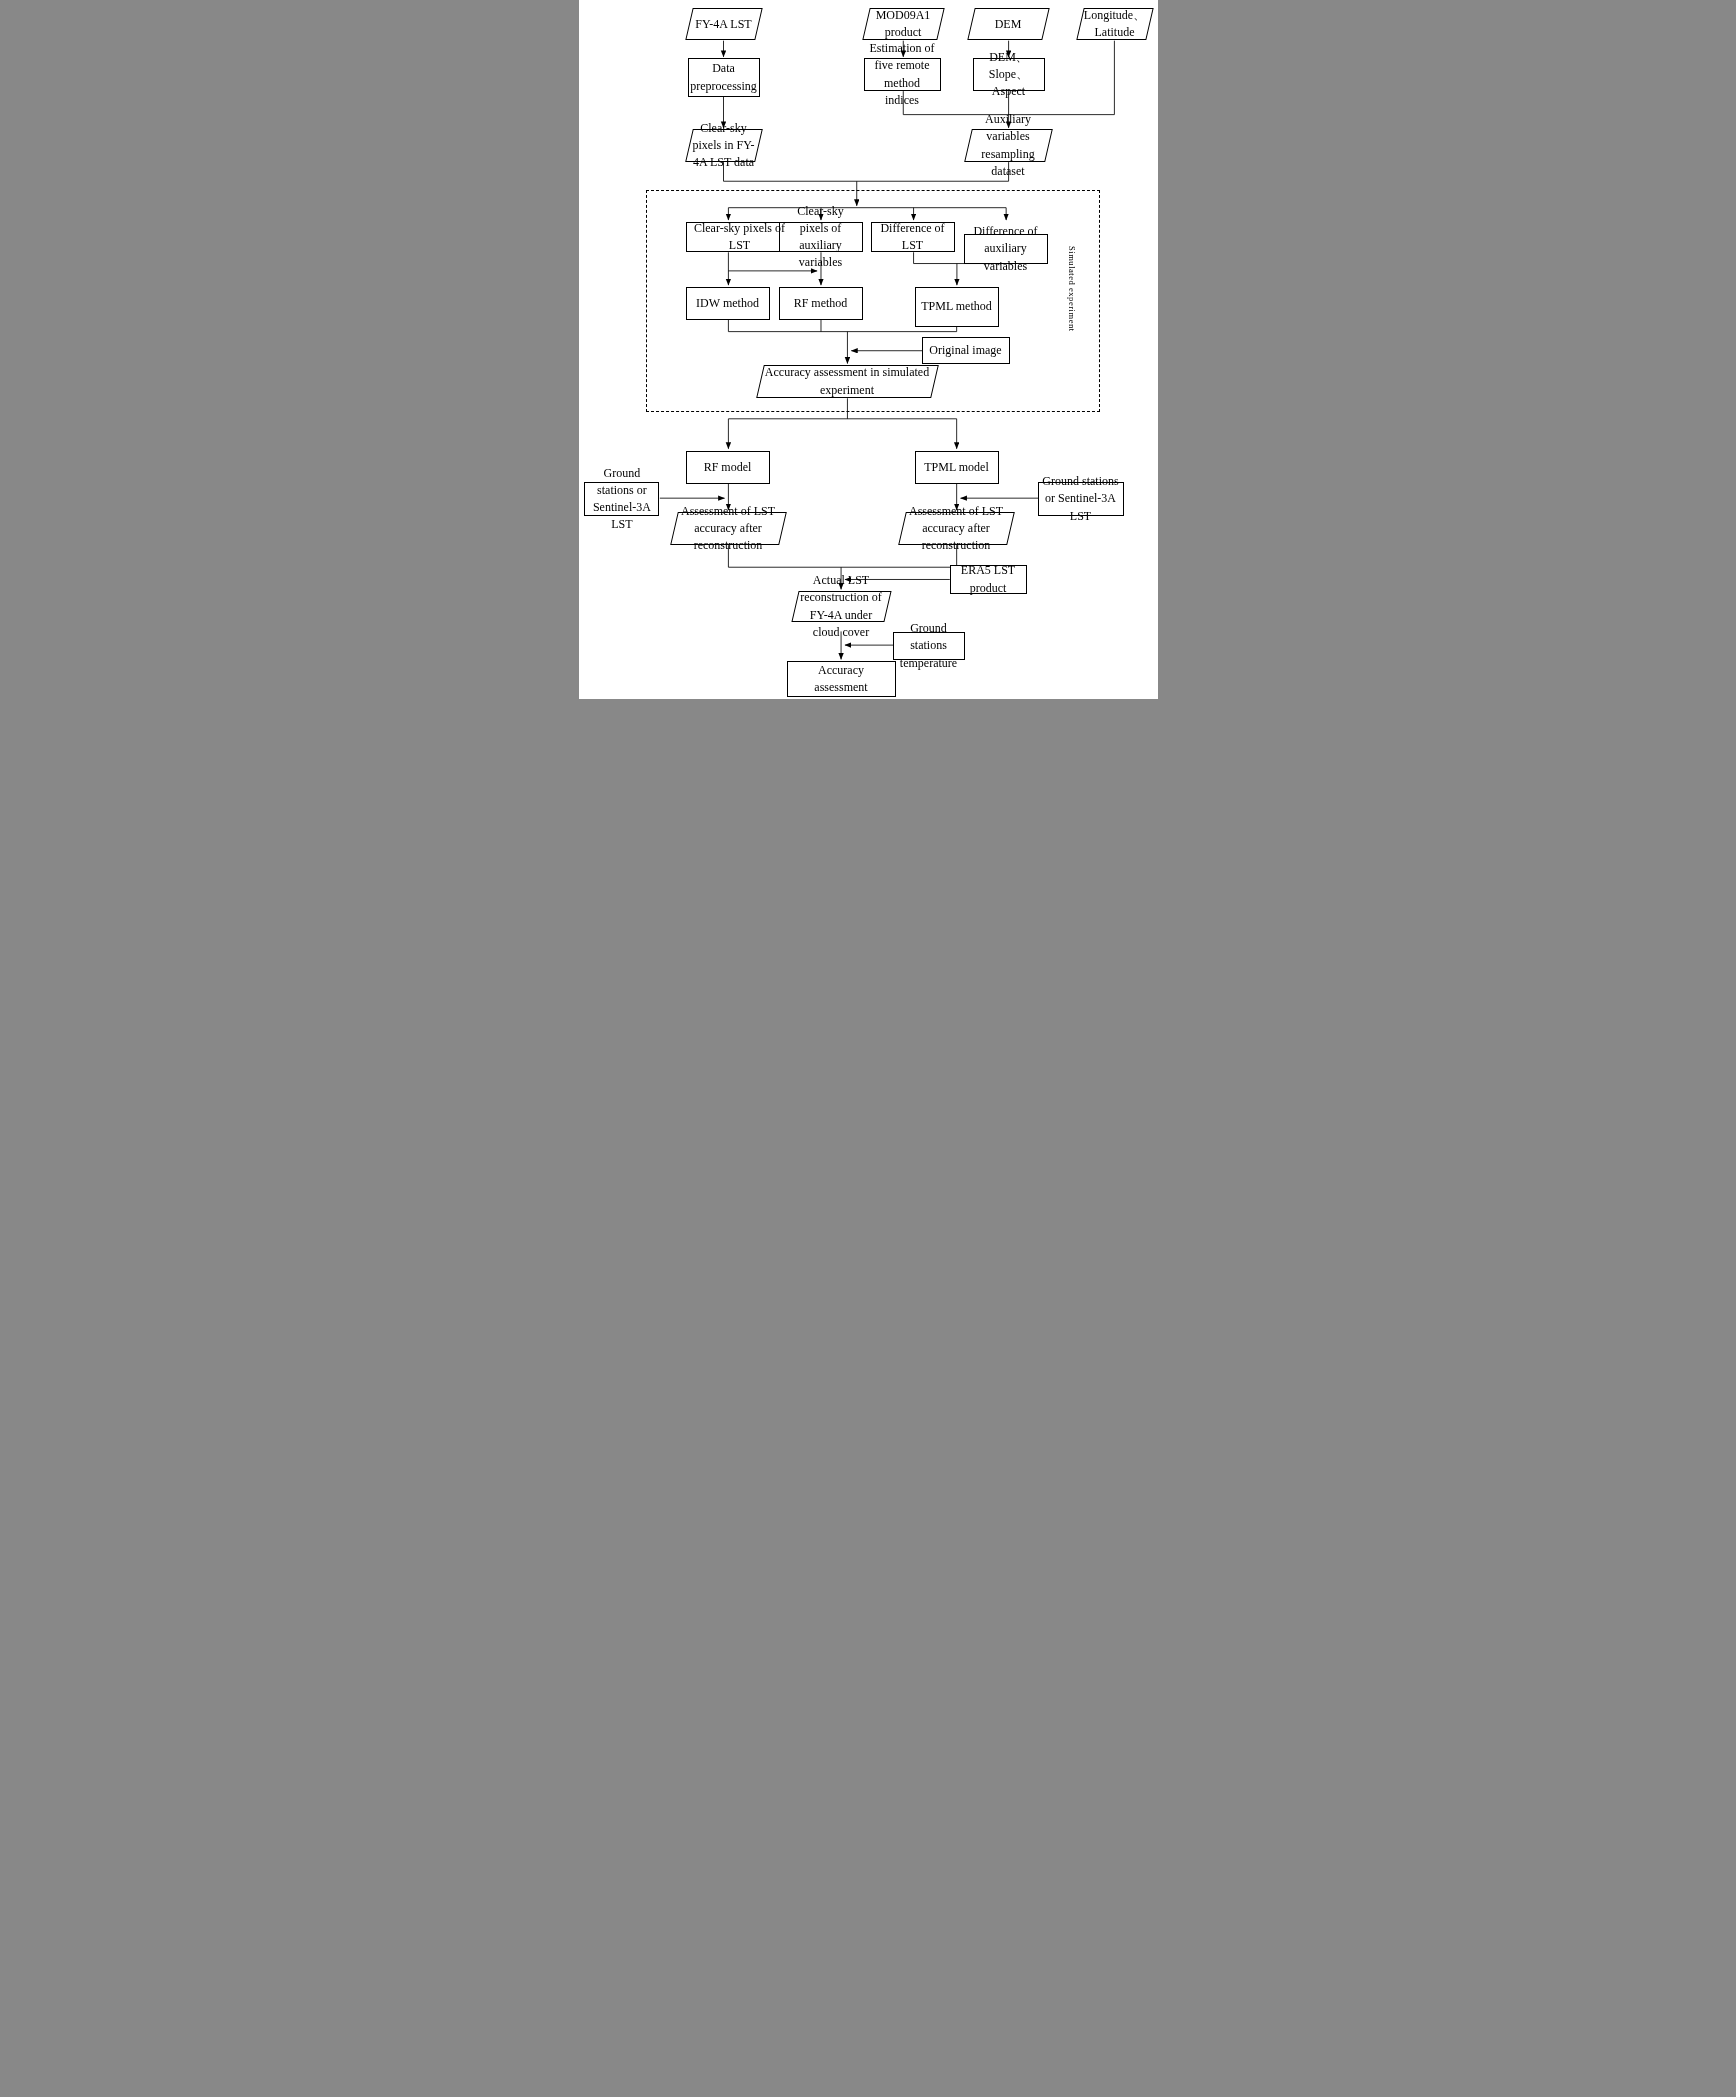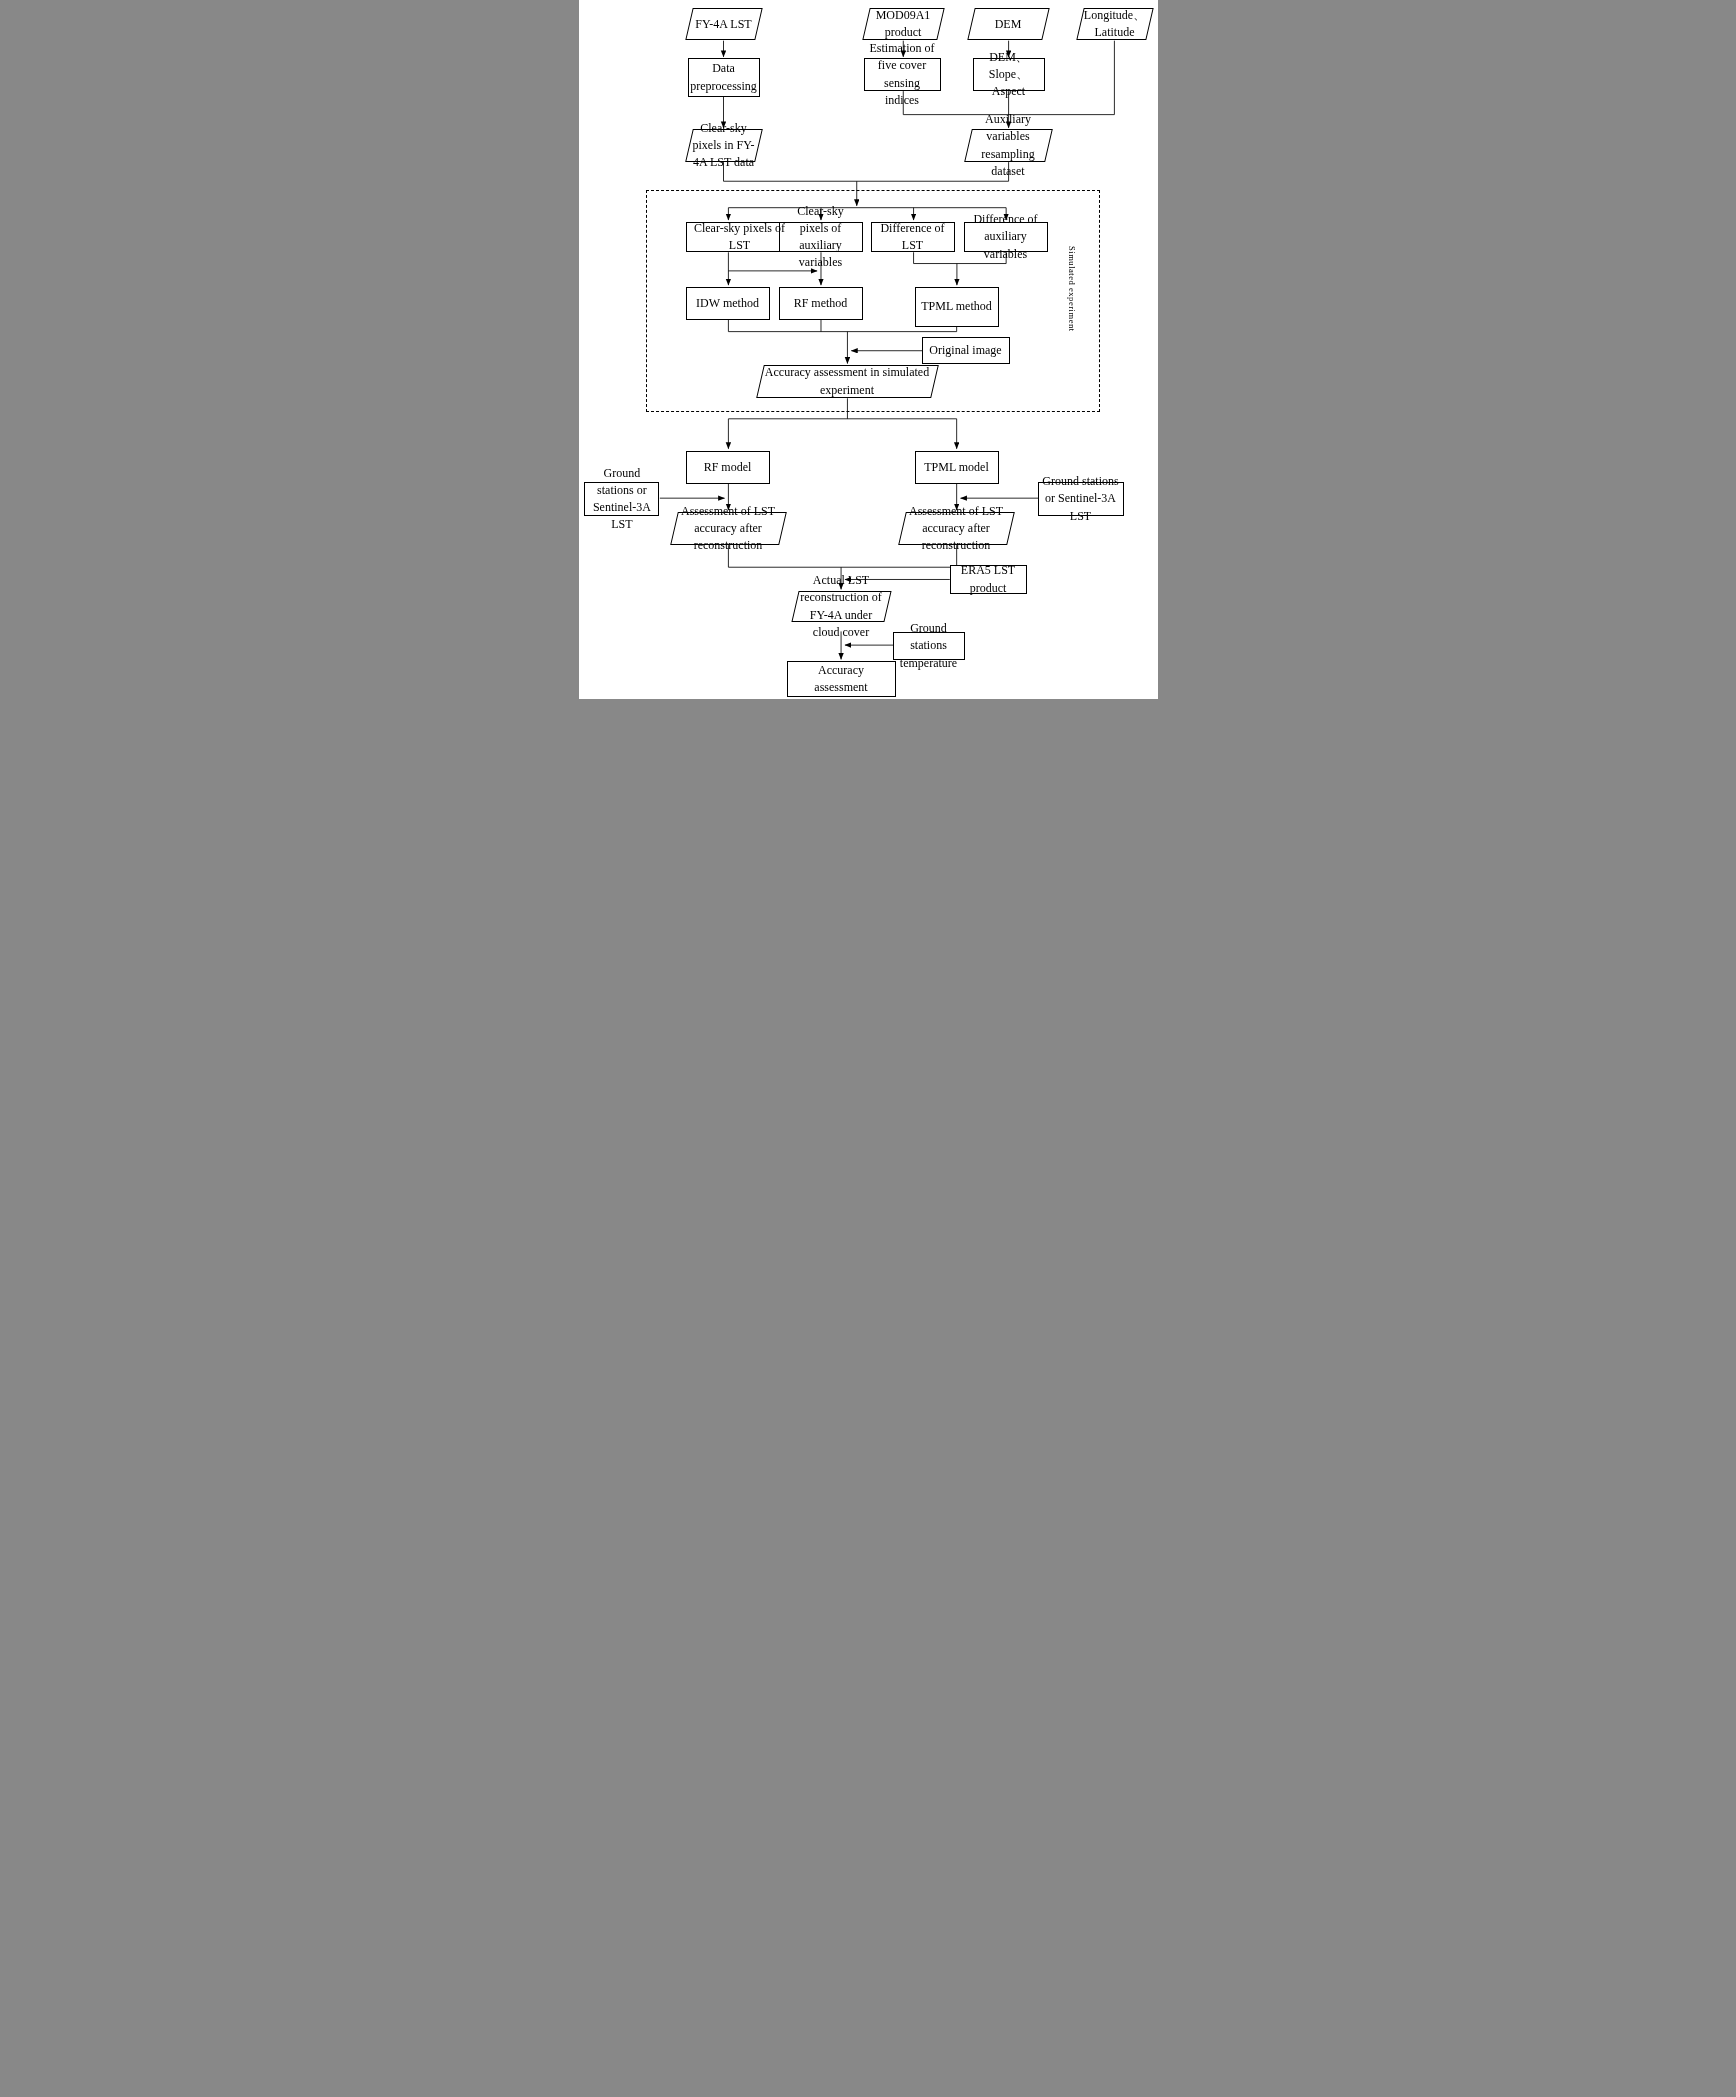--- a/index.html
+++ b/index.html
@@ -106,21 +106,21 @@
         <span class="lbl">DEM</span>
       </div>
       <div class="node par" style="left: 501px; top: 8.3px; width: 70px; height: 32px;">
         <i class="par-bg"></i>
         <span class="lbl">Longitude、Latitude</span>
       </div>
       <div class="node rect" style="left: 109px; top: 58px; width: 72px; height: 39px;">
         <span class="lbl">Data preprocessing</span>
       </div>
       <div class="node rect" style="left: 285px; top: 58px; width: 77px; height: 33px;">
-        <span class="lbl">Estimation of five cover sensing indices</span>
+        <span class="lbl">Estimation of five remote method indices</span>
       </div>
       <div class="node rect" style="left: 394px; top: 58px; width: 72px; height: 33px;">
         <span class="lbl">DEM、Slope、Aspect</span>
       </div>
       <div class="node par" style="left: 110px; top: 129px; width: 70px; height: 33px;">
         <i class="par-bg"></i>
         <span class="lbl">Clear-sky pixels in FY-4A LST data</span>
       </div>
       <div class="node par" style="left: 389px; top: 129px; width: 81px; height: 33px;">
         <i class="par-bg"></i>
@@ -128,21 +128,21 @@
       </div>
       <div class="node rect" style="left: 107px; top: 222px; width: 108px; height: 30px;">
         <span class="lbl">Clear-sky pixels of LST</span>
       </div>
       <div class="node rect" style="left: 200px; top: 222px; width: 84px; height: 30px;">
         <span class="lbl">Clear-sky pixels of auxiliary variables</span>
       </div>
       <div class="node rect" style="left: 292px; top: 222px; width: 84px; height: 30px;">
         <span class="lbl">Difference of LST</span>
       </div>
-      <div class="node rect" style="left: 385px; top: 222px; width: 84px; height: 30px;">
+      <div class="node rect" style="left: 385px; top: 234px; width: 84px; height: 30px;">
         <span class="lbl">Difference of auxiliary variables</span>
       </div>
       <div class="node rect" style="left: 107px; top: 287px; width: 84px; height: 33px;">
         <span class="lbl">IDW method</span>
       </div>
       <div class="node rect" style="left: 200px; top: 287px; width: 84px; height: 33px;">
         <span class="lbl">RF method</span>
       </div>
       <div class="node rect" style="left: 336px; top: 287px; width: 84px; height: 40px;">
         <span class="lbl">TPML method</span>

